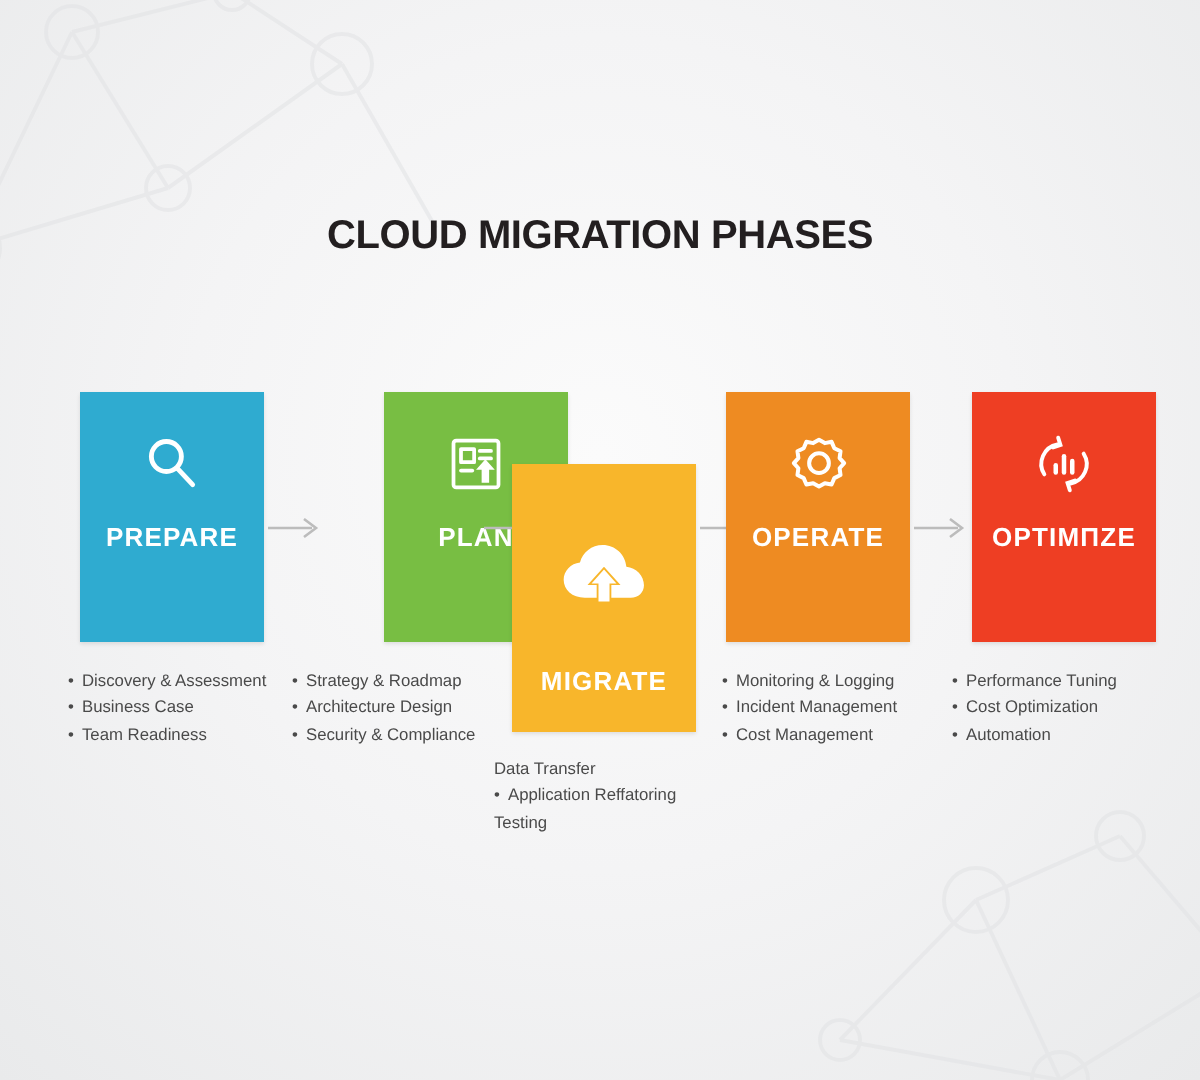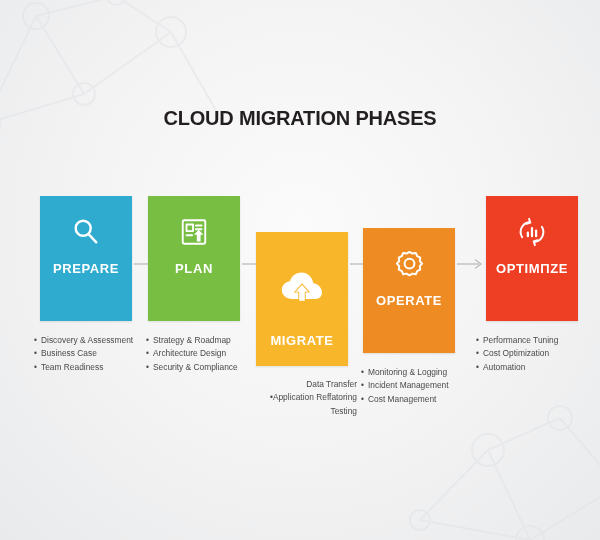--- a/index.html
+++ b/index.html
@@ -72,21 +72,21 @@
     width:122px;
     font-size:8.4px;
     color:#4a4a4a;
     line-height:1.58;
   }
   .bullets ul{margin:0;padding:0;list-style:none;}
   .bullets li{white-space:nowrap;}
   .bullets li .dot{display:inline-block;width:7px;}
 
   .bullets-center{
-    text-align:right;
+    text-align:left;
     width:110px;
   }
   .bullets-center li{white-space:normal;}
 
   .arrow{
     position:absolute;
     top:62px;
     width:30px;height:12px;
     pointer-events:none;
   }
@@ -150,21 +150,21 @@
         </ul>
       </div>
     </div>
 
     <svg class="arrow" style="left:134px;" viewBox="0 0 30 12">
       <line x1="0" y1="6" x2="22" y2="6" stroke="#bcbcbc" stroke-width="1.3"></line>
       <polyline points="18,1.5 24,6 18,10.5" fill="none" stroke="#bcbcbc" stroke-width="1.3"></polyline>
     </svg>
 
     <div class="phase" style="left:148px;">
-      <div class="box box-std" id="box1" style="background: rgb(120, 190, 67);">
+      <div class="box box-std" id="box1" style="background: rgb(120, 190, 67); margin-left: 44px;">
         <div class="icon-wrap icon-std">
           <svg width="30" height="30" viewBox="0 0 32 32" fill="none" stroke="#ffffff" stroke-width="2" stroke-linecap="round" stroke-linejoin="round">
             <rect x="4" y="3.5" width="24" height="25" rx="1.5"></rect>
             <rect x="8" y="8" width="7" height="7"></rect>
             <line x1="18" y1="9" x2="24" y2="9"></line>
             <line x1="18" y1="13" x2="24" y2="13"></line>
             <line x1="8" y1="19.5" x2="14" y2="19.5"></line>
             <path d="M19 26 L19 19 L16 19 L21 13.5 L26 19 L23 19 L23 26 Z" fill="#ffffff" stroke="none"></path>
           </svg>
         </div>
@@ -204,21 +204,21 @@
           <li><span>Testing</span></li>
         </ul>
       </div>
     </div>
 
     <svg class="arrow" style="left:350px;" viewBox="0 0 30 12">
       <line x1="0" y1="6" x2="22" y2="6" stroke="#bcbcbc" stroke-width="1.3"></line>
       <polyline points="18,1.5 24,6 18,10.5" fill="none" stroke="#bcbcbc" stroke-width="1.3"></polyline>
     </svg>
 
-    <div class="phase" style="left:363px;margin-top:32px;">
+    <div class="phase" style="left:363px;">
       <div class="box box-std" id="box3" style="background: rgb(238, 139, 34);">
         <div class="icon-wrap icon-std">
           <svg width="31" height="31" viewBox="0 0 34 34" fill="none" stroke="#ffffff" stroke-width="2.2" stroke-linejoin="round">
             <path d="M17 3.2 L20.2 5.0 L23.9 4.3 L25.4 7.8 L28.8 9.5 L28.3 13.2
                      L30.8 16.0 L28.3 18.8 L28.8 22.5 L25.4 24.2 L23.9 27.7
                      L20.2 27.0 L17 28.8 L13.8 27.0 L10.1 27.7 L8.6 24.2
                      L5.2 22.5 L5.7 18.8 L3.2 16.0 L5.7 13.2 L5.2 9.5
                      L8.6 7.8 L10.1 4.3 L13.8 5.0 Z"></path>
             <circle cx="17" cy="16" r="5.4"></circle>
           </svg>

